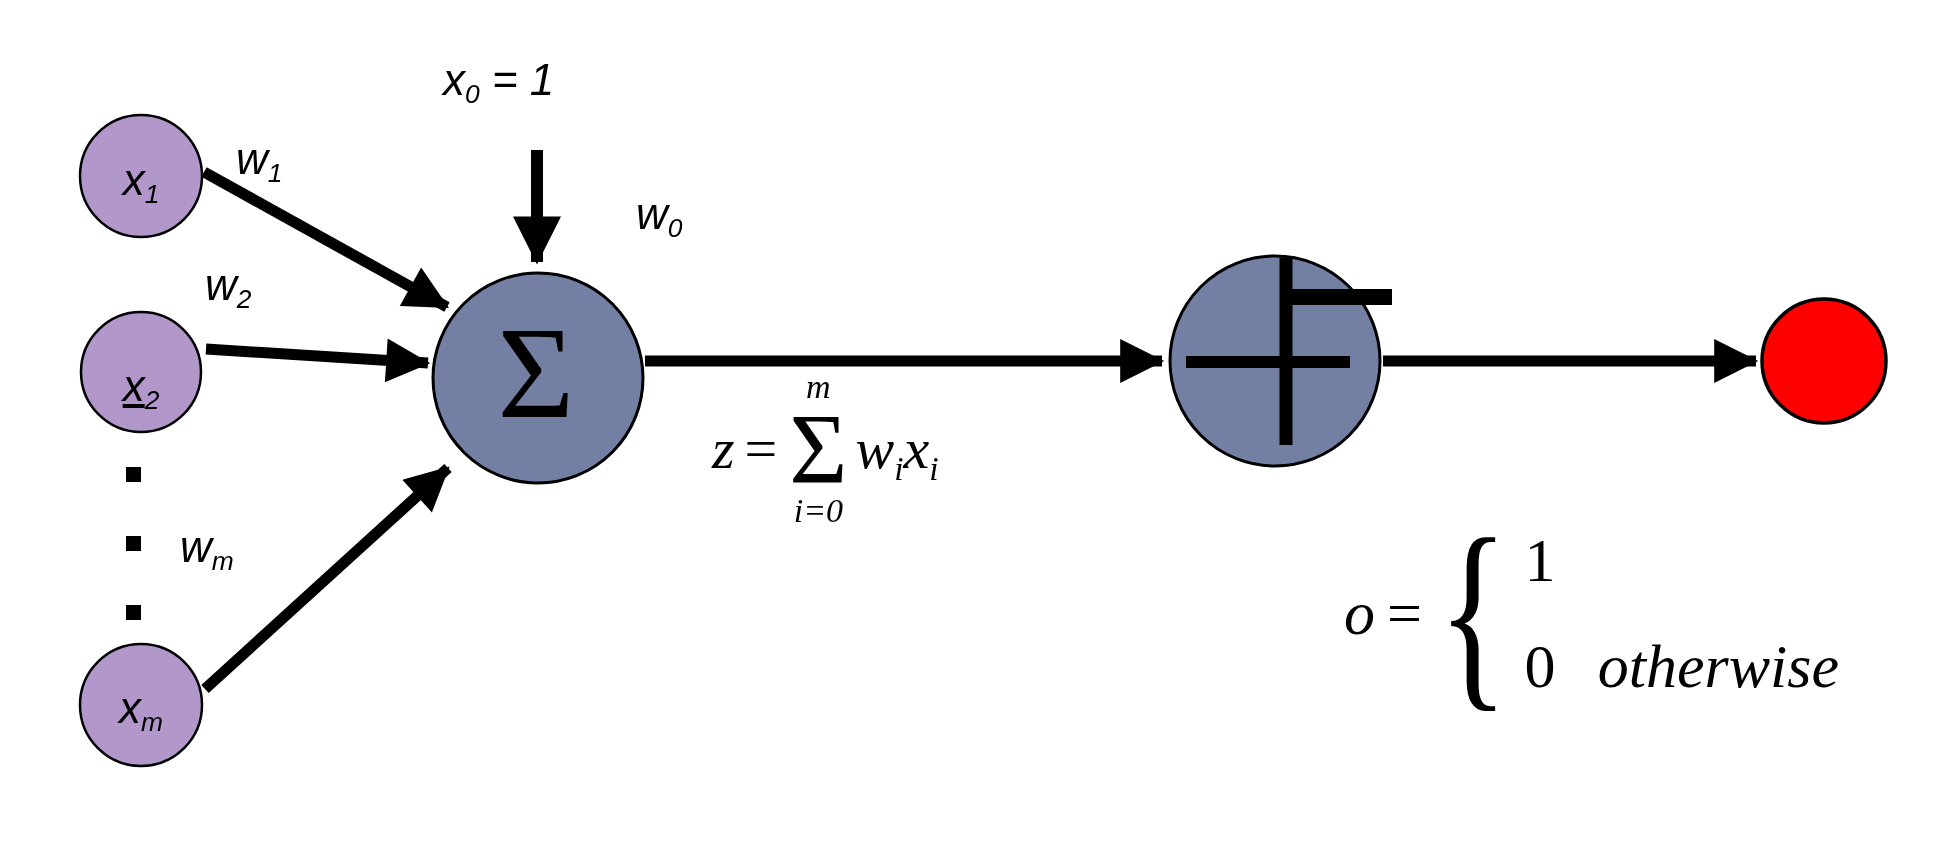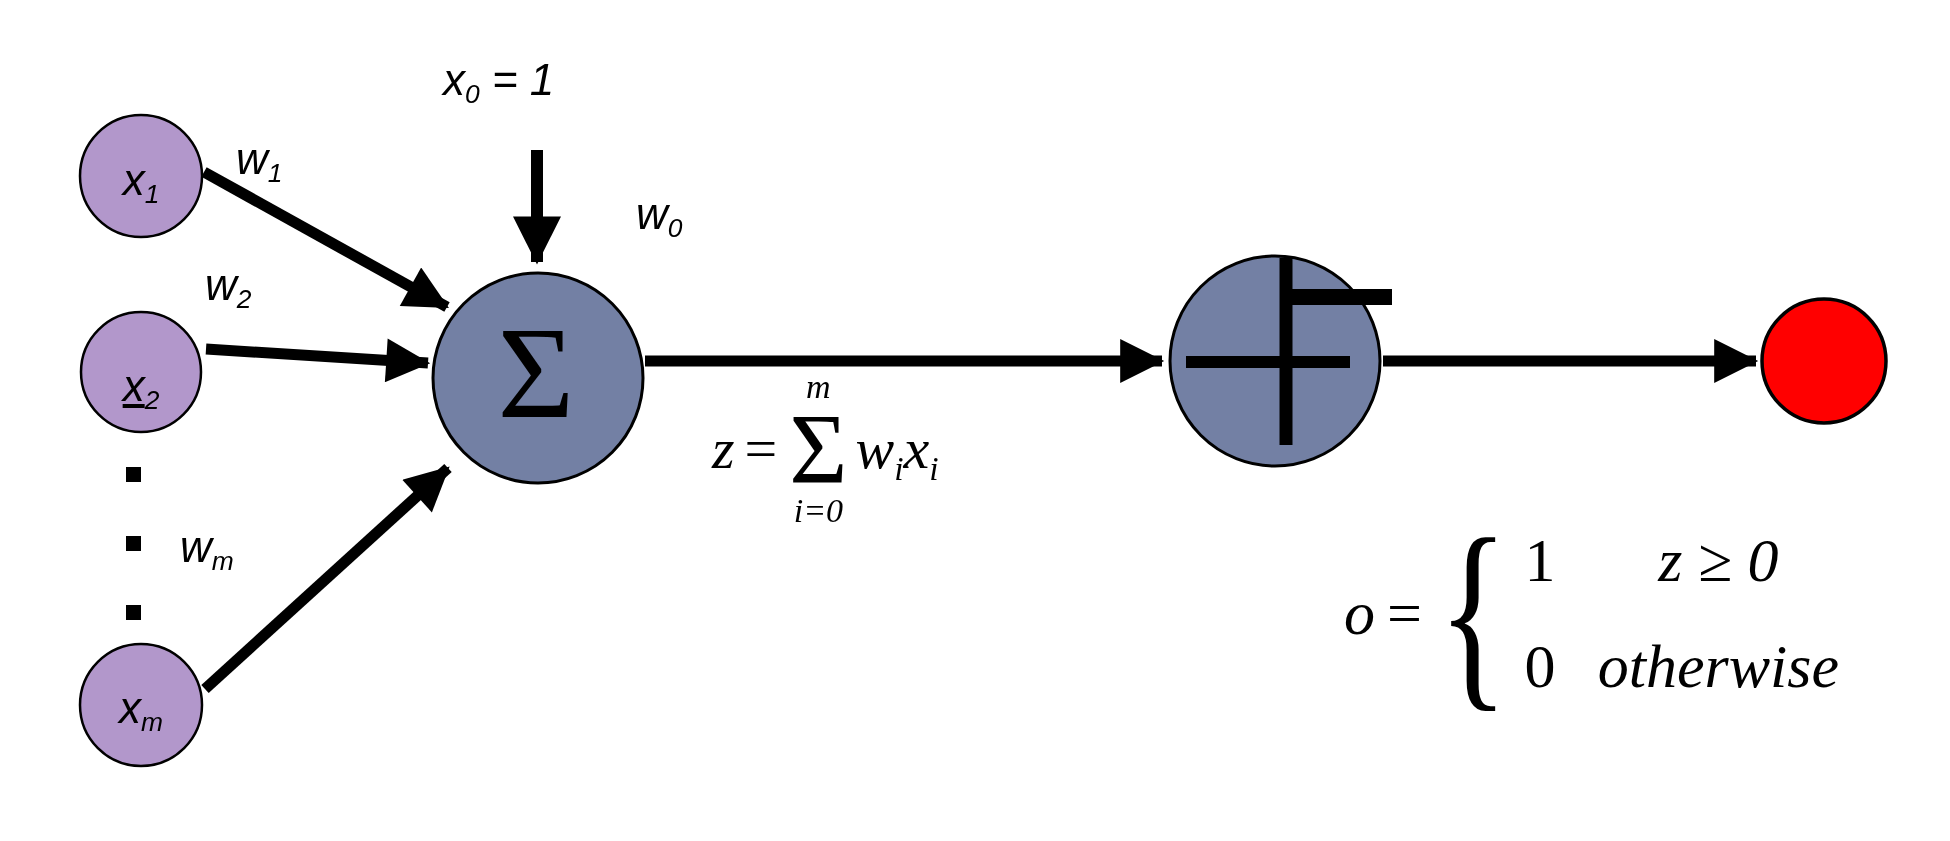--- a/index.html
+++ b/index.html
@@ -109,21 +109,20 @@
     <span class="term"><span class="fi">x</span><sub>i</sub></span>
   </div>
 
   <div class="formula out-formula">
     <span class="fi">o</span>
     <span class="eq">=</span>
     <span class="brace">{</span>
     <span class="cases">
       <span class="case-row">
         <span class="case-val">1</span>
-        <span class="case-cond fi">z ≥ 0</span>
       </span>
       <span class="case-row">
         <span class="case-val">0</span>
         <span class="case-cond fi">otherwise</span>
       </span>
     </span>
   </div>
 
 </div>
 

